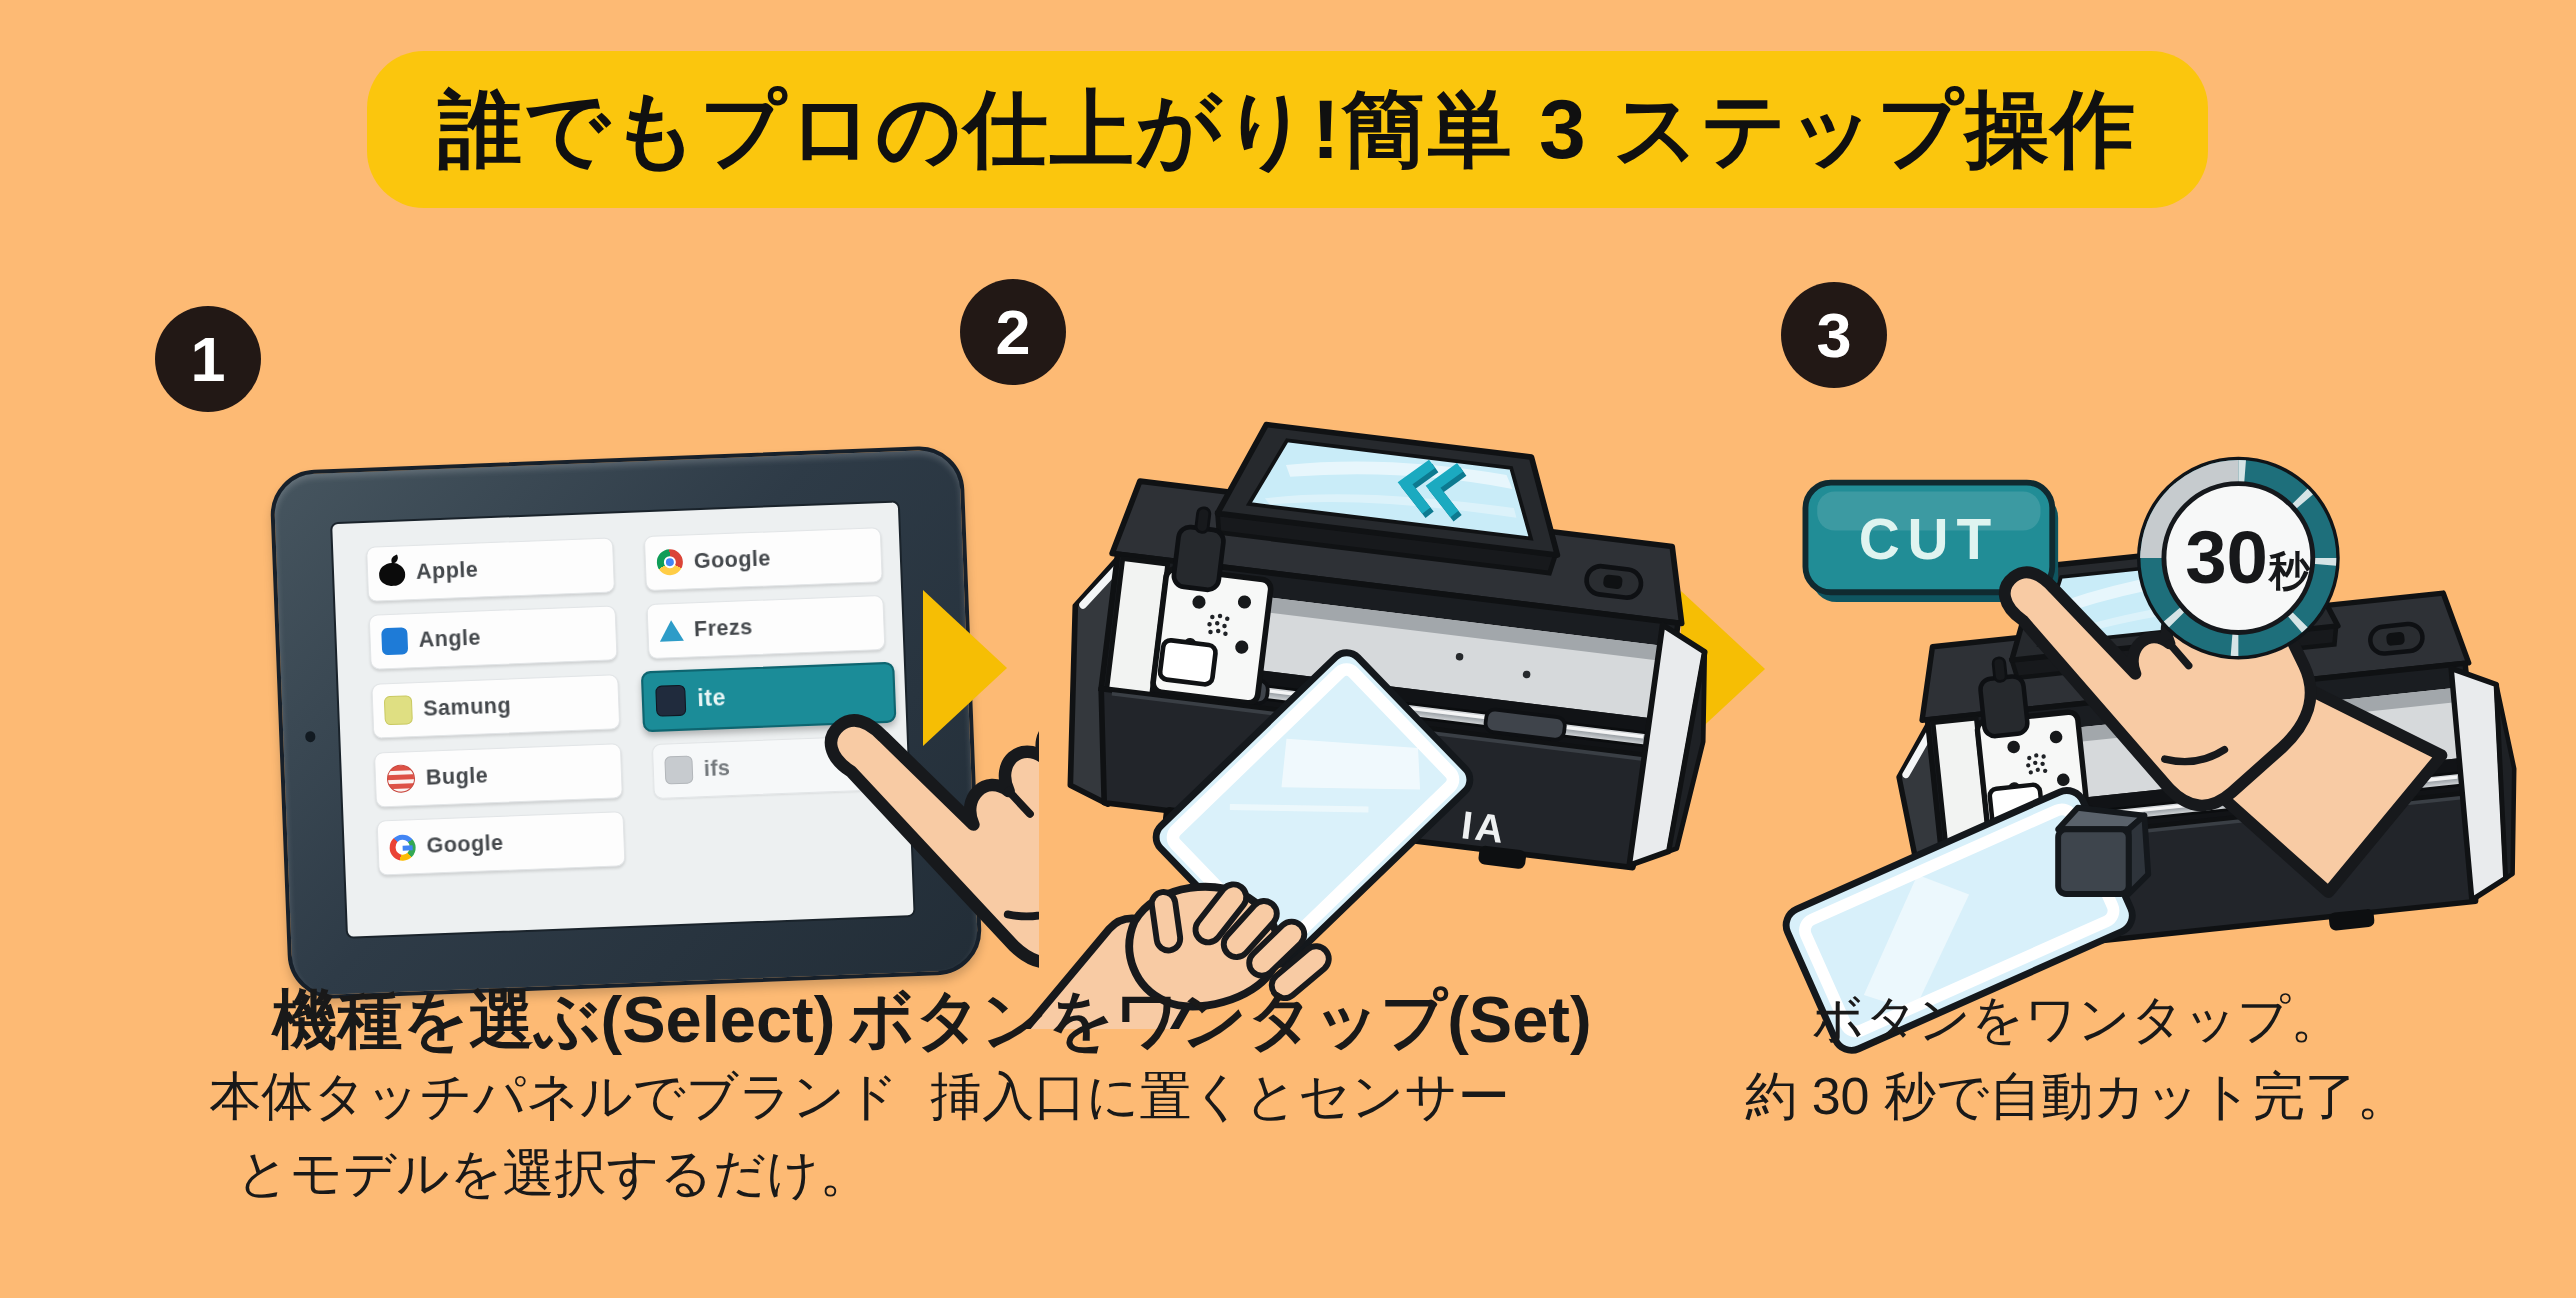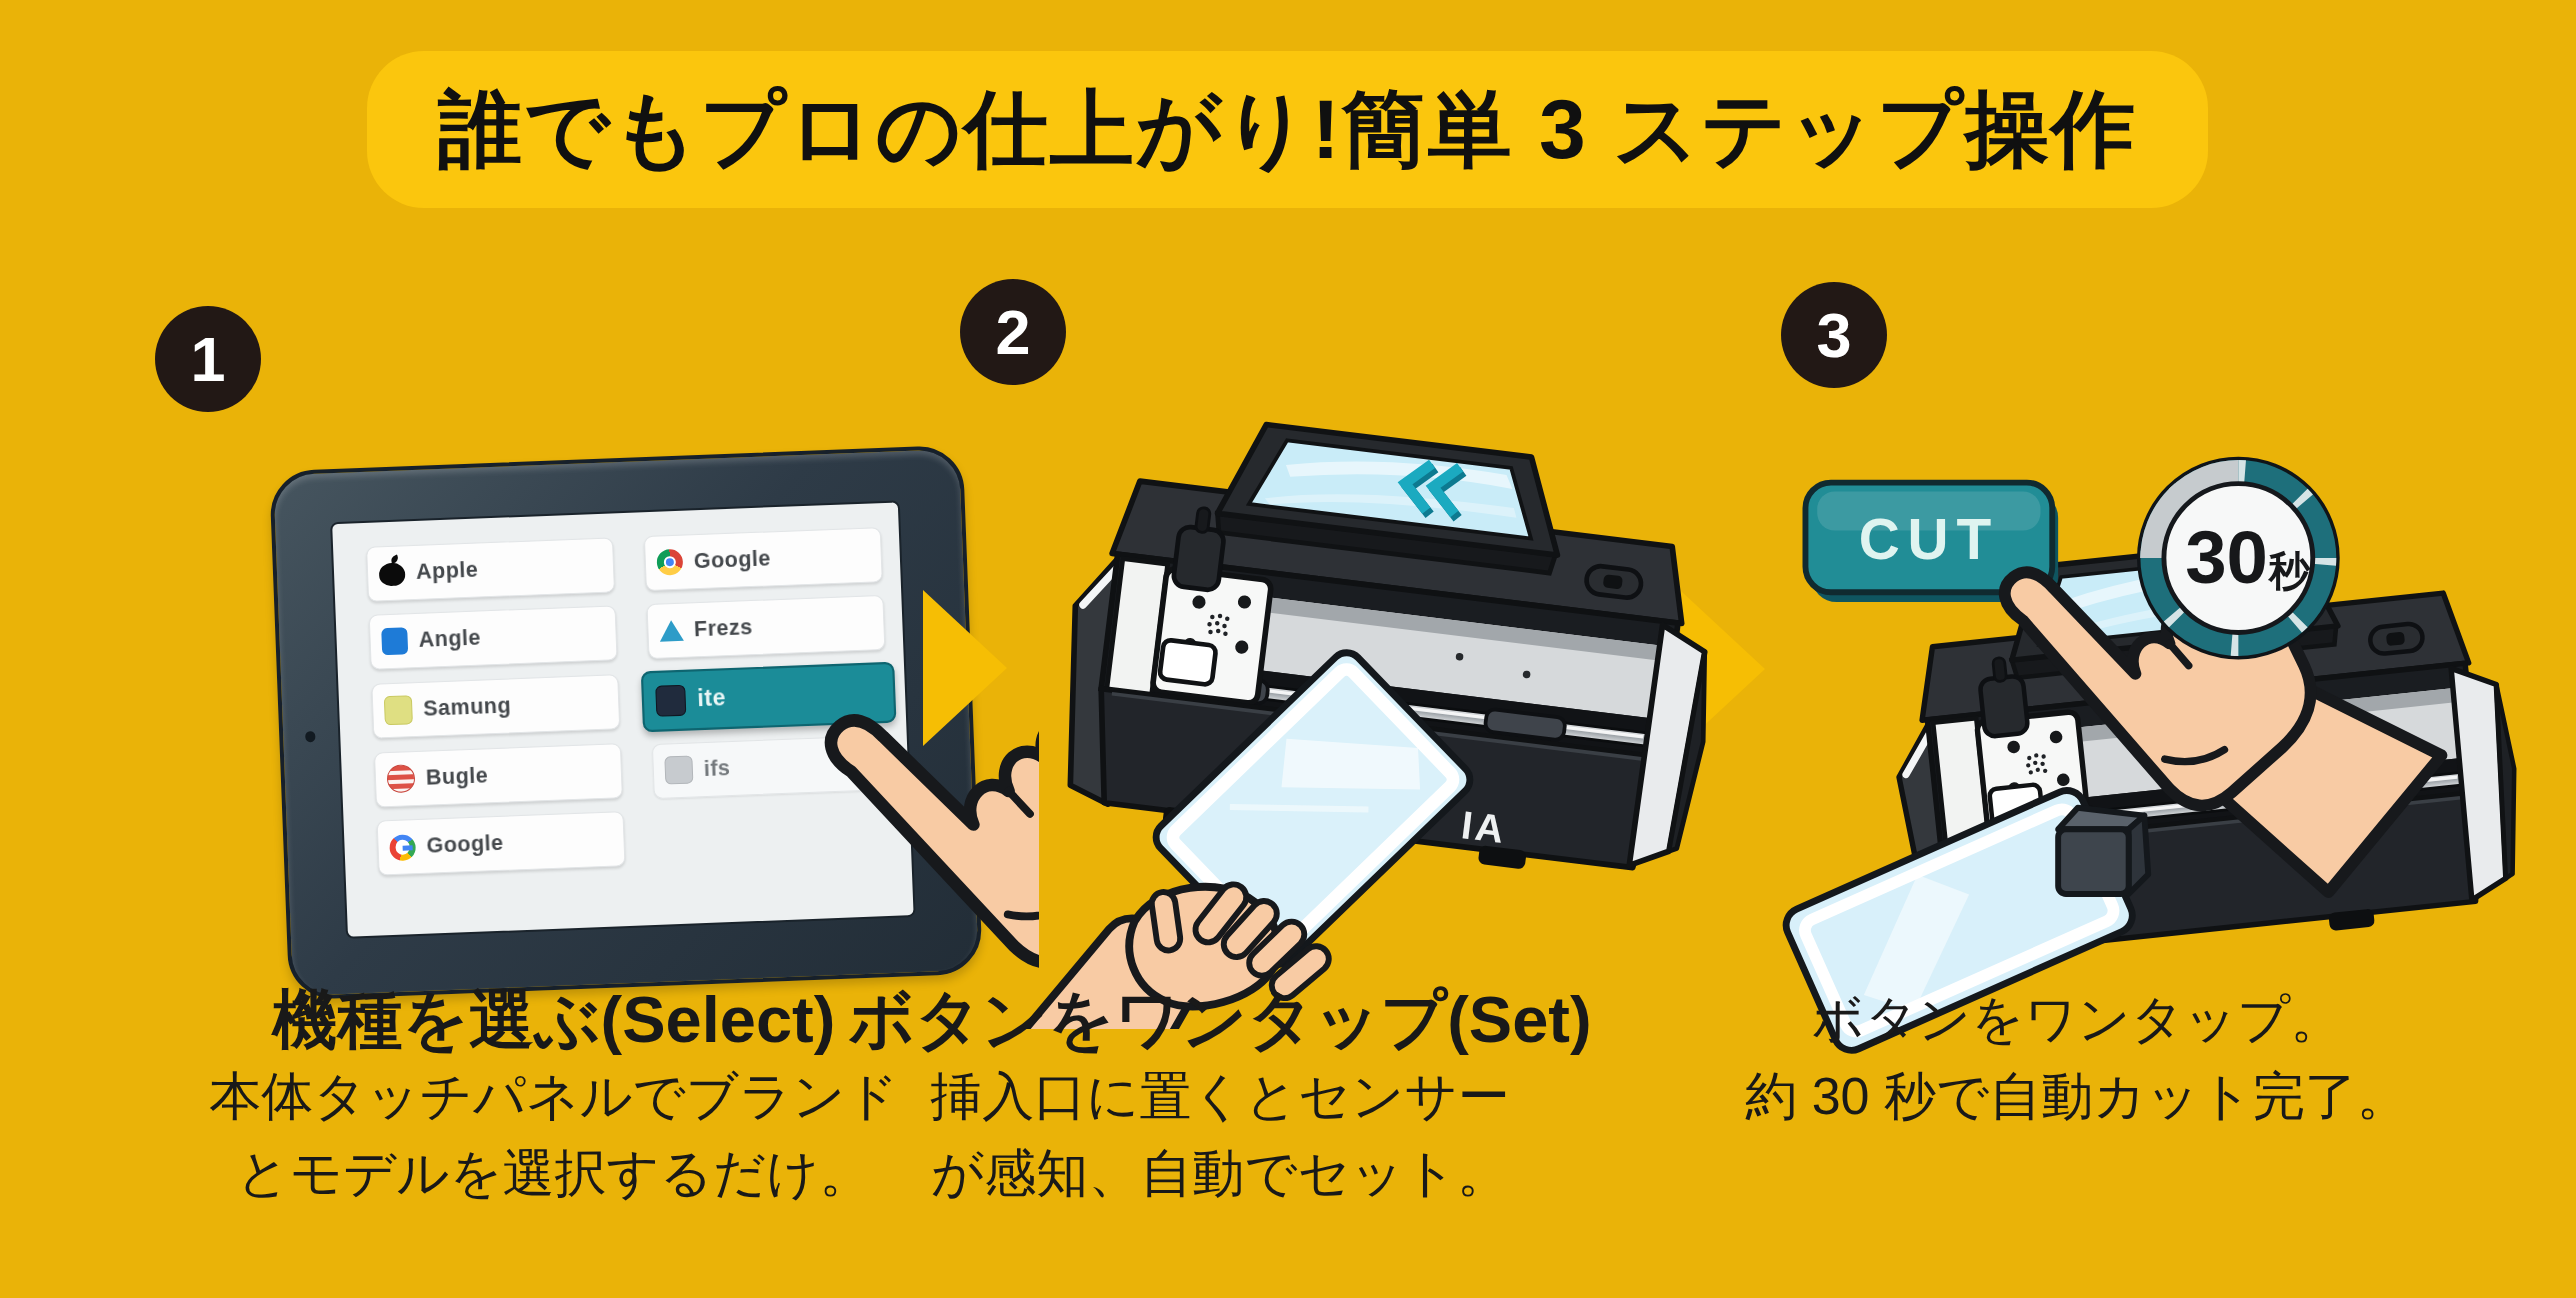--- a/index.html
+++ b/index.html
@@ -1,16 +1,16 @@
 <!DOCTYPE html>
 <html><head>
 <meta charset="utf-8">
 <style>
   html,body{margin:0;padding:0;background:#fff;}
-  .stage{position:relative;width:2576px;height:1299px;background:#eab308;overflow:hidden;
+  .stage{position:relative;width:2576px;height:1299px;background:#fdba74;overflow:hidden;
          font-family:"Liberation Sans","DejaVu Sans",sans-serif;}
 
   
   .banner{position:absolute;left:367px;top:51px;width:1841px;height:157px;background:#FBC60D;
           border-radius:57px;display:flex;align-items:center;justify-content:center;z-index:3;}
   .banner-text{font-size:84px;font-weight:900;color:#101010;letter-spacing:2px;white-space:nowrap;}
 
   
   .badge{position:absolute;width:106px;height:106px;border-radius:50%;background:#221815;color:#fff;
          display:flex;align-items:center;justify-content:center;font-size:63px;font-weight:800;z-index:6;}
@@ -273,21 +273,20 @@
   </svg>
 
   <div class="caption cap1">
     <div class="cap-heading">機種を選ぶ(Select)</div>
     <div class="cap-line">本体タッチパネルでブランド</div>
     <div class="cap-line">とモデルを選択するだけ。</div>
   </div>
   <div class="caption cap2">
     <div class="cap-heading">ボタンをワンタップ(Set)</div>
     <div class="cap-line">挿入口に置くとセンサー</div>
-    <div class="cap-line">が感知、自動でセット。</div>
   </div>
   <div class="caption cap3">
     <div class="cap-line">ボタンをワンタップ。</div>
     <div class="cap-line">約 30 秒で自動カット完了。</div>
   </div>
 
 </div>
 
 
 </body></html>

